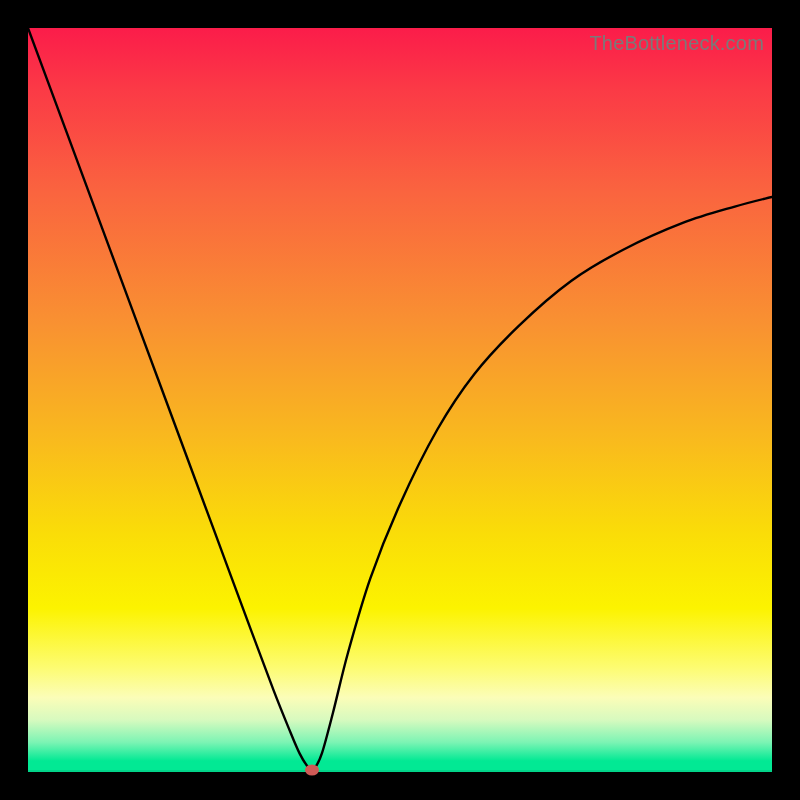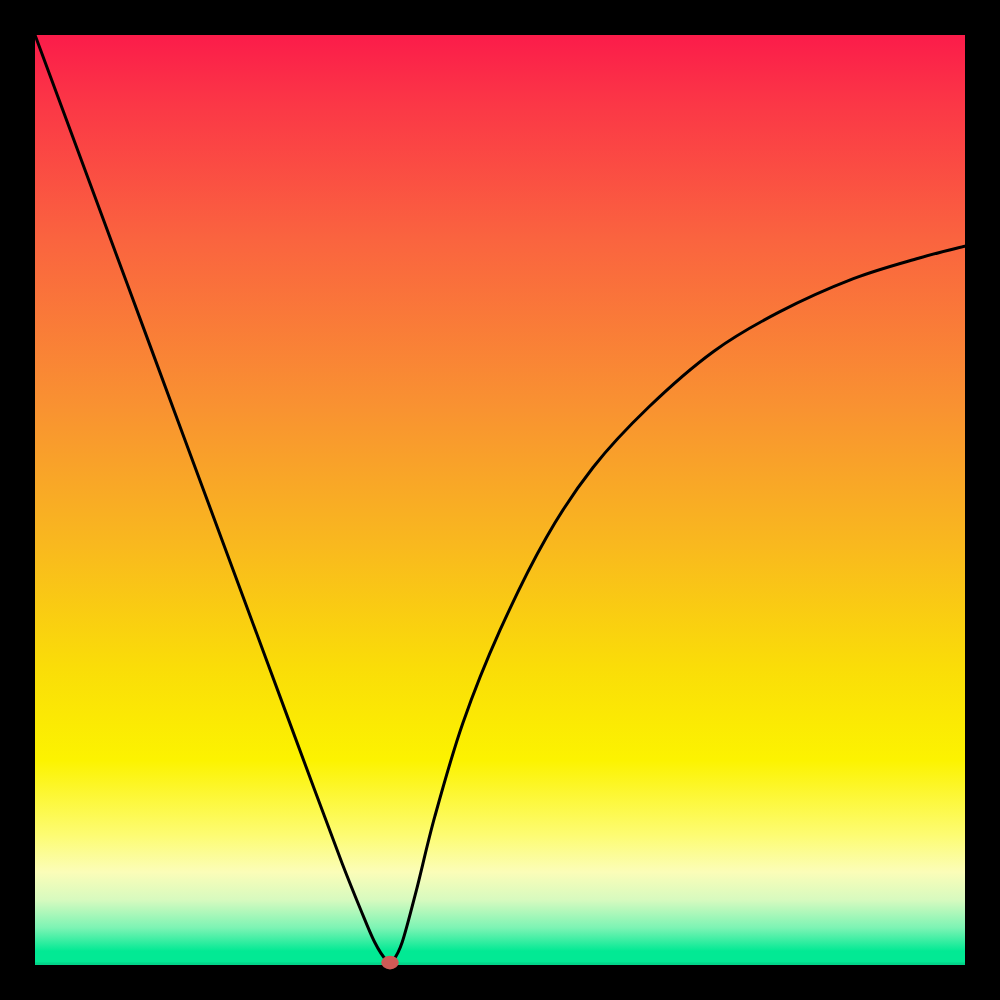--- a/index.html
+++ b/index.html
@@ -75,20 +75,21 @@
     background: #cf5a56;
     border-radius: 50%;
     transform: translate(-50%, -50%);
   }
 </style>
 </head>
 <body>
 
 <div class="frame">
   <div class="plot">
+    <div class="watermark">TheBottleneck.com</div>
 
     <svg class="curve" viewBox="0 0 744 744" preserveAspectRatio="none">
       <path id="curve-path" fill="none" stroke="#000000" stroke-width="2.4" stroke-linejoin="round" stroke-linecap="round" d="M 0.00 0.00 C 5.95 16.07, 25.30 68.30, 37.20 100.44 C 49.10 132.58, 62.50 168.74, 74.40 200.88 C 86.30 233.02, 99.70 269.18, 111.60 301.32 C 123.50 333.46, 136.90 369.62, 148.80 401.76 C 160.70 433.90, 174.10 470.06, 186.00 502.20 C 197.90 534.34, 213.68 577.05, 223.20 602.64 C 232.72 628.23, 239.57 646.68, 245.52 662.16 C 251.47 677.64, 256.23 689.24, 260.40 699.36 C 264.57 709.48, 268.23 718.85, 271.56 725.40 C 274.89 731.95, 278.85 737.90, 281.23 740.28 C 283.61 742.66, 284.42 742.66, 286.44 740.28 C 288.46 737.90, 290.90 734.33, 293.88 725.40 C 296.86 716.47, 300.87 700.55, 305.04 684.48 C 309.21 668.41, 313.97 646.39, 319.92 624.96 C 325.87 603.53, 333.91 574.37, 342.24 550.56 C 350.57 526.75, 361.29 499.97, 372.00 476.16 C 382.71 452.35, 397.30 422.59, 409.20 401.76 C 421.10 380.93, 433.31 362.63, 446.40 345.96 C 459.49 329.29, 475.56 312.48, 491.04 297.60 C 506.52 282.72, 526.45 265.10, 543.12 252.96 C 559.79 240.82, 577.34 231.00, 595.20 221.71 C 613.06 212.43, 636.86 201.83, 654.72 194.93 C 672.58 188.02, 692.52 182.73, 706.80 178.56 C 721.08 174.39, 738.05 170.44, 744.00 168.89"></path>
     </svg>
 
     <div class="baseline"></div>
 
     <div class="marker" id="marker" style="left: 284.208px; top: 741.768px; background: rgb(207, 90, 86);"></div>
   </div>
 </div>

